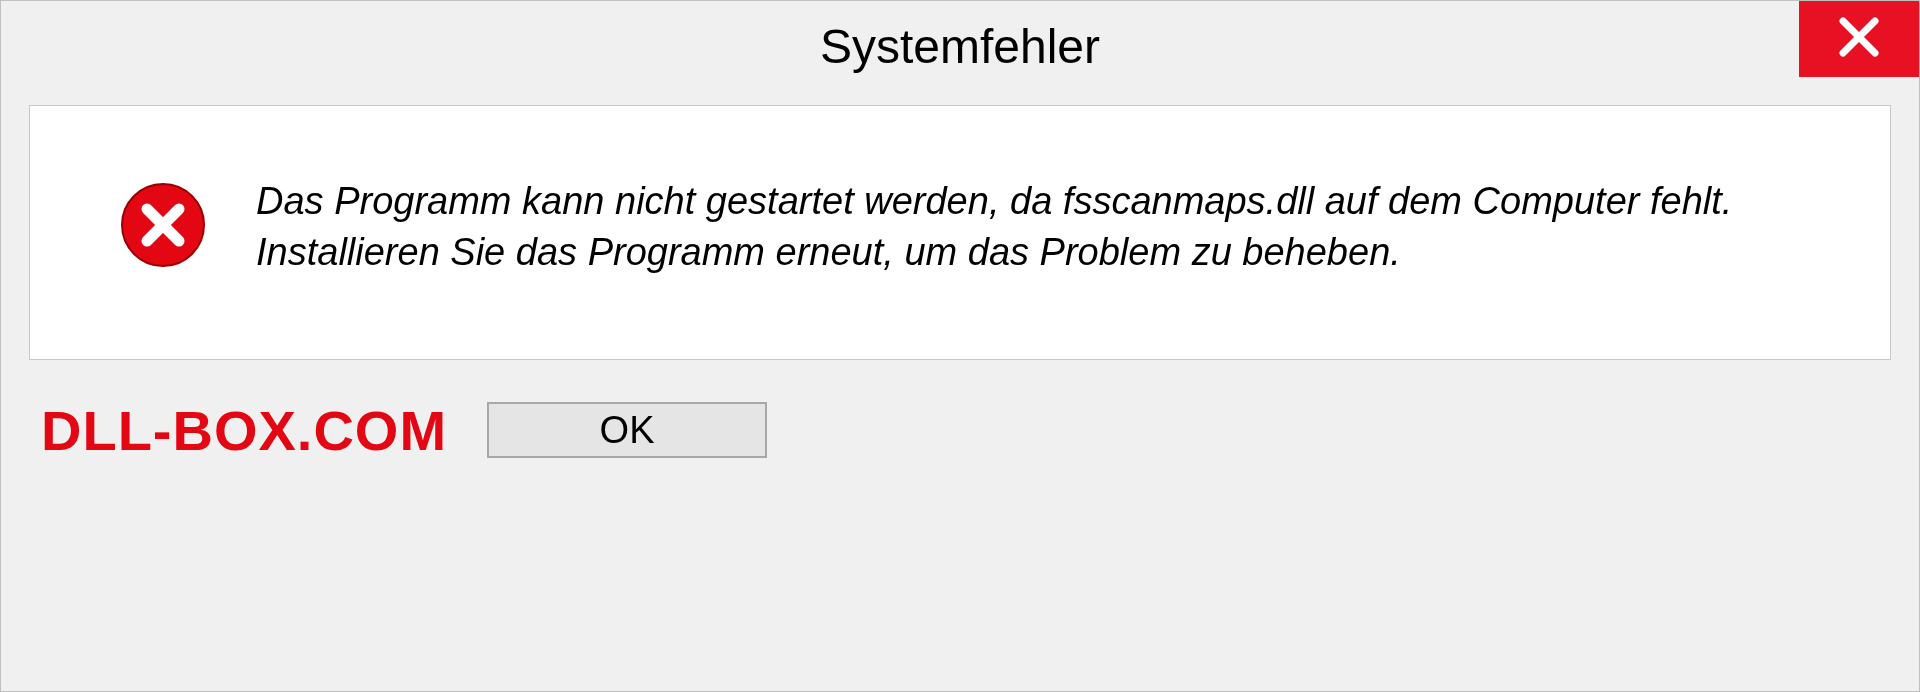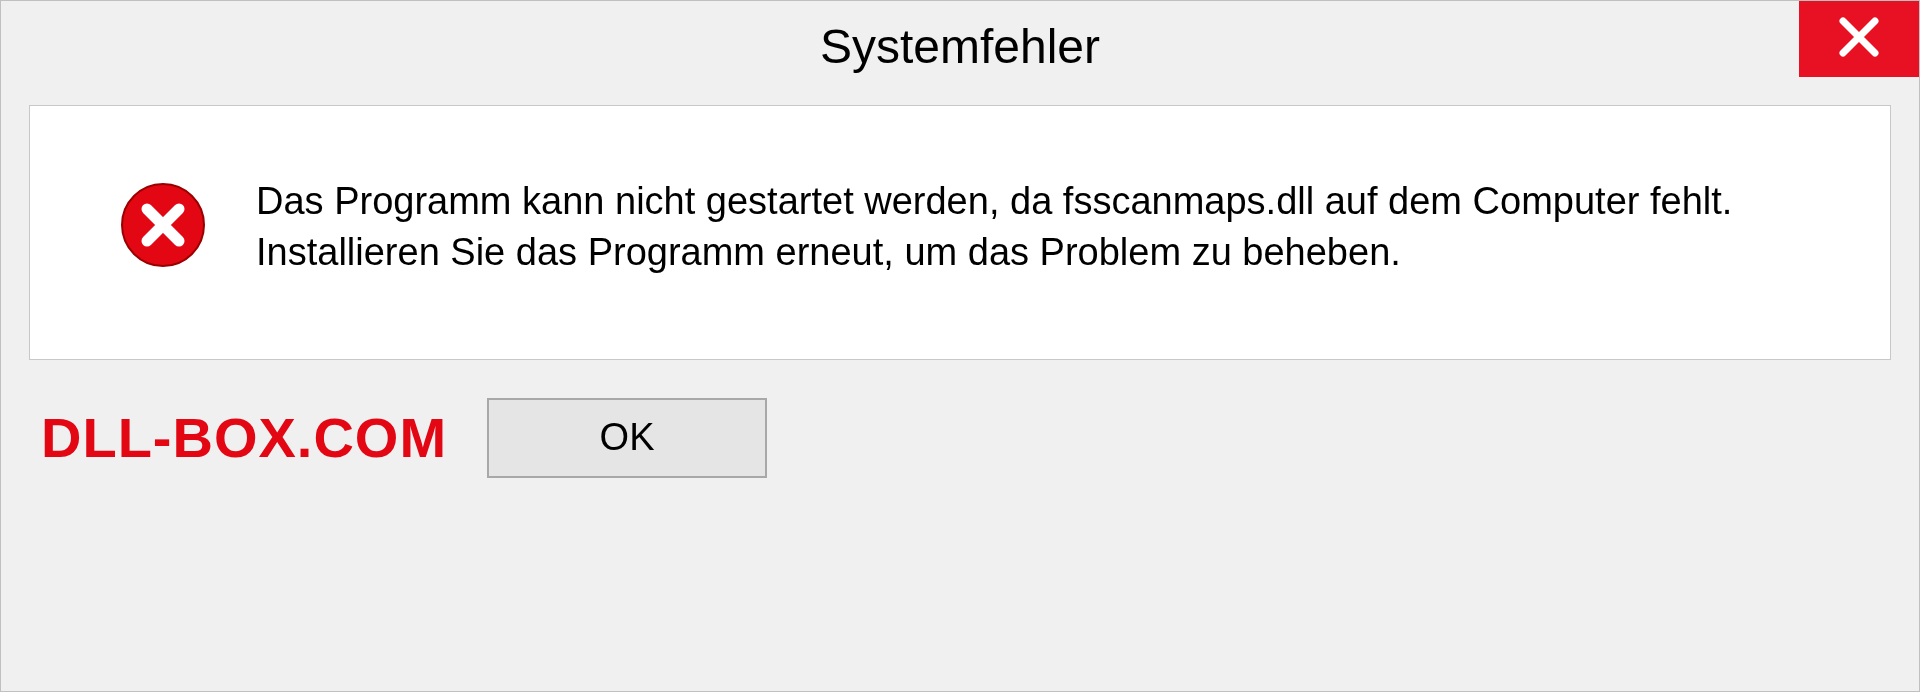--- a/index.html
+++ b/index.html
@@ -54,20 +54,21 @@
     }
     .content-area {
       margin: 14px 28px 20px 28px;
       background: #ffffff;
       border: 1px solid #c8c8c8;
       flex: 0 0 auto;
       padding: 70px 25px 80px 90px;
       display: flex;
       align-items: flex-start;
       gap: 50px;
+      font-style: italic;
     }
     .error-icon {
       flex: 0 0 auto;
       width: 86px;
       height: 86px;
       margin-top: 6px;
     }
     .error-icon svg {
       width: 100%;
       height: 100%;
@@ -88,21 +89,21 @@
     }
     .watermark {
       font-size: 56px;
       font-weight: 800;
       color: #e30613;
       letter-spacing: 1px;
       font-family: Arial, sans-serif;
     }
     .ok-btn {
       width: 280px;
-      height: 80px;
+      height: 56px;
       background: #e5e5e5;
       border: 2px solid #a8a8a8;
       font-size: 38px;
       color: #000;
       display: flex;
       align-items: center;
       justify-content: center;
       cursor: pointer;
       font-family: inherit;
     }

